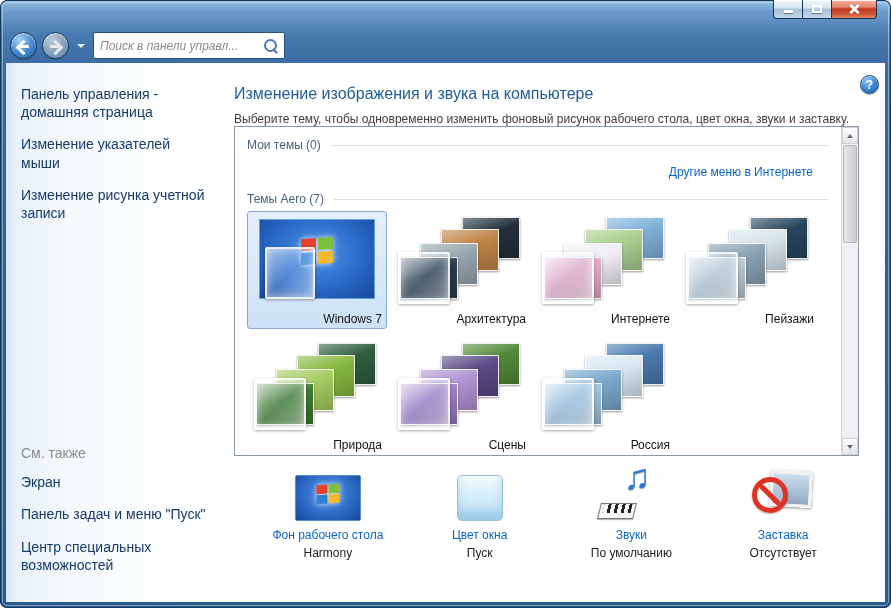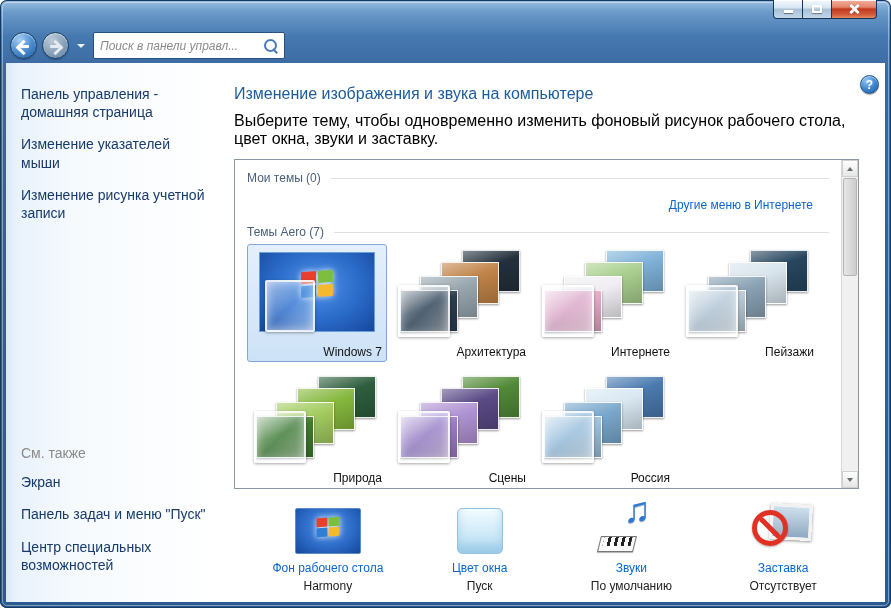--- a/index.html
+++ b/index.html
@@ -78,21 +78,21 @@
   .side-link { display:block; color:#173a6b; text-decoration:none; margin-bottom:14px; line-height:1.3; cursor:pointer; }
   .side-bottom { position:absolute; left:15px; right:10px; bottom:14px; }
   .see-also { color:#8a8a8a; margin-bottom:12px; }
 
   .main { flex:1; position:relative; padding:22px 26px 0 18px; min-width:0; }
   .help-btn { position:absolute; top:12px; right:6px; width:19px; height:19px; border-radius:50%; border:1px solid #1f4e86; cursor:pointer;
               background:radial-gradient(circle at 35% 28%,#93c5f2 0%,#3a82cc 55%,#1a5aa2 100%);
               color:#fff; font-size:12px; font-weight:bold; display:flex; align-items:center; justify-content:center;
               box-shadow: inset 0 1px 1px rgba(255,255,255,.6), 0 1px 1px rgba(0,0,0,.3); }
   .page-title { color:#1d5c99; font-size:16px; margin-bottom:9px; }
-  .page-sub { font-size:16px; color:#000000; margin-bottom:11px; }
+  .page-sub { font-size:12px; color:#404040; }
 
   .themes-panel { height:330px; border:1px solid #8a99a8; background:#fff; display:flex; }
   .themes-inner { flex:1; min-width:0; padding:7px 6px 0 12px; overflow:hidden; }
   .sect { display:flex; align-items:center; margin:4px 0 2px 0; }
   .sect-label { color:#4a607c; font-size:12px; white-space:nowrap; margin-right:10px; }
   .sect-line { flex:1; height:1px; background:#dcdfe4; margin-right:6px; }
   .online-row { display:flex; justify-content:flex-end; padding:11px 22px 9px 0; }
   .online-link { color:#0a66cc; font-size:12px; text-decoration:none; cursor:pointer; }
 
   .theme-grid { display:flex; flex-wrap:wrap; margin-top:5px; }

